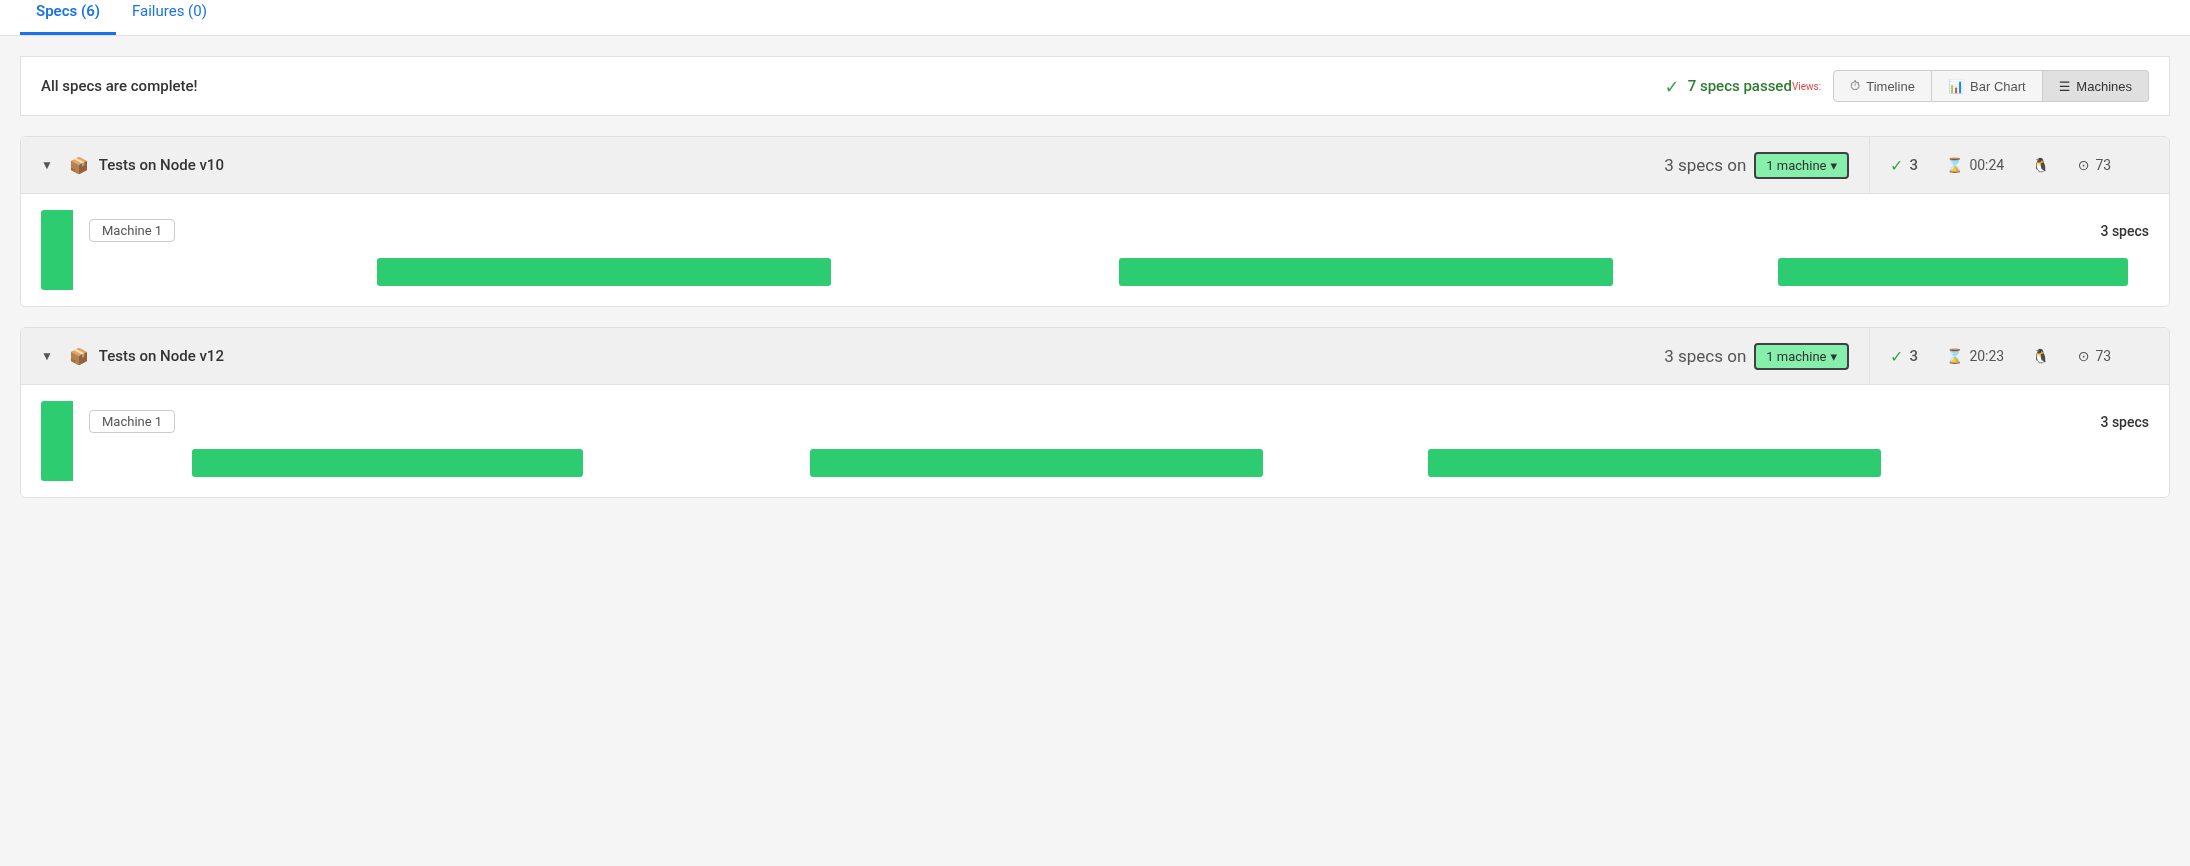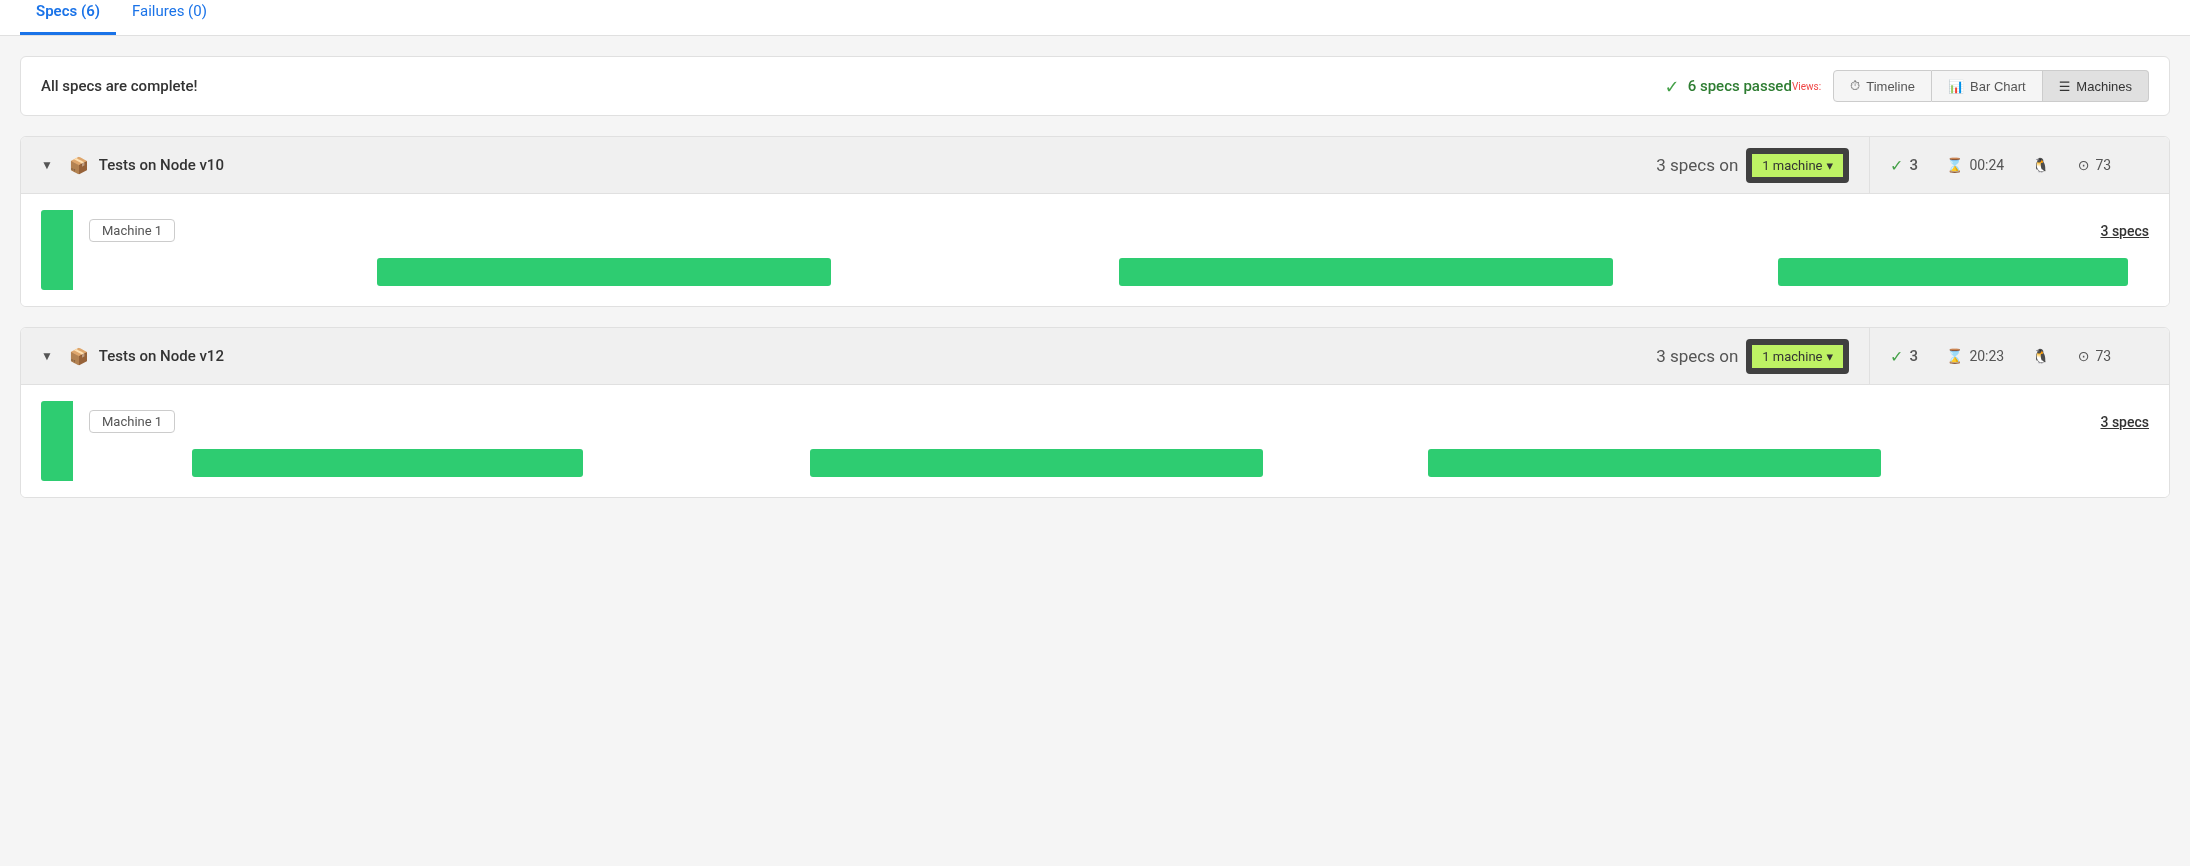--- a/index.html
+++ b/index.html
@@ -44,21 +44,21 @@
 
     
     .main {
       padding: 20px;
     }
 
     
     .status-bar {
       background: #fff;
       border: 1px solid #e0e0e0;
-      border-radius: 6px;
+      border-radius: 0;
       display: flex;
       align-items: center;
       padding: 0 20px;
       height: 60px;
       margin-bottom: 20px;
     }
     .status-text {
       font-size: 15px;
       color: #333;
       font-weight: 500;
@@ -127,22 +127,22 @@
       font-weight: 500;
       color: #333;
       flex: 1;
     }
     .specs-on {
       color: #555;
       font-size: 17px;
       margin-right: 8px;
     }
     .machine-badge {
-      background: #bef264;
-      border: 6px solid #404040;
+      background: #86efac;
+      border: 2px solid #404040;
       border-radius: 4px;
       padding: 4px 10px;
       font-size: 13px;
       color: #333;
       cursor: pointer;
       display: flex;
       align-items: center;
       gap: 4px;
     }
     .stat-item {
@@ -215,21 +215,20 @@
       border-radius: 4px;
       padding: 3px 12px;
       font-size: 13px;
       color: #555;
       background: #fff;
     }
     .machine-specs-count {
       font-size: 14px;
       color: #333;
       font-weight: 500;
-      text-decoration: underline;
     }
     .bars-row {
       display: flex;
       align-items: center;
       gap: 0;
       padding: 8px 0 8px;
       width: 100%;
       position: relative;
     }
     .bar-segment {
@@ -246,21 +245,21 @@
   <a class="tab active">Specs (6)</a>
   <a class="tab inactive">Failures (0)</a>
 </div>
 
 <div class="main">
 
   <div class="status-bar">
     <span class="status-text">All specs are complete!</span>
     <div class="specs-passed">
       <span class="check-icon">✓</span>
-      <span>6 specs passed</span>
+      <span>7 specs passed</span>
     </div>
     <span class="views-label">Views:</span>
     <div class="view-buttons">
       <button class="view-btn">
         <span>⏱</span>
         <span>Timeline</span>
       </button>
       <button class="view-btn">
         <span>📊</span>
         <span>Bar Chart</span>

